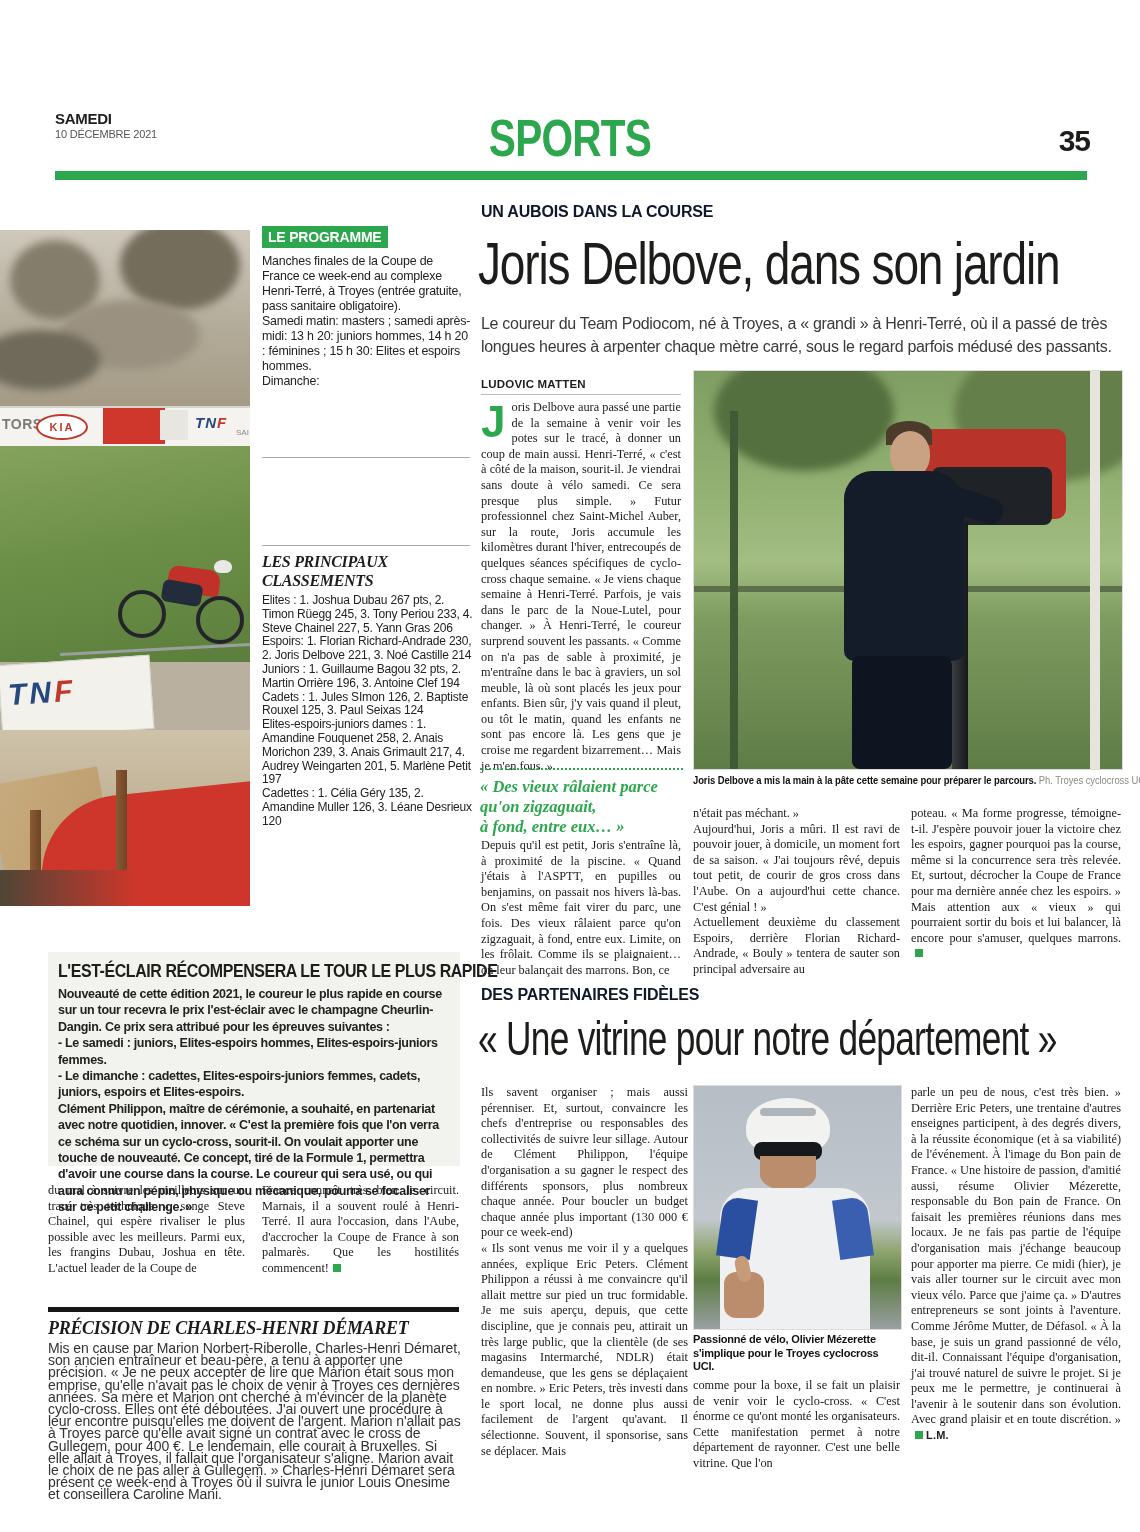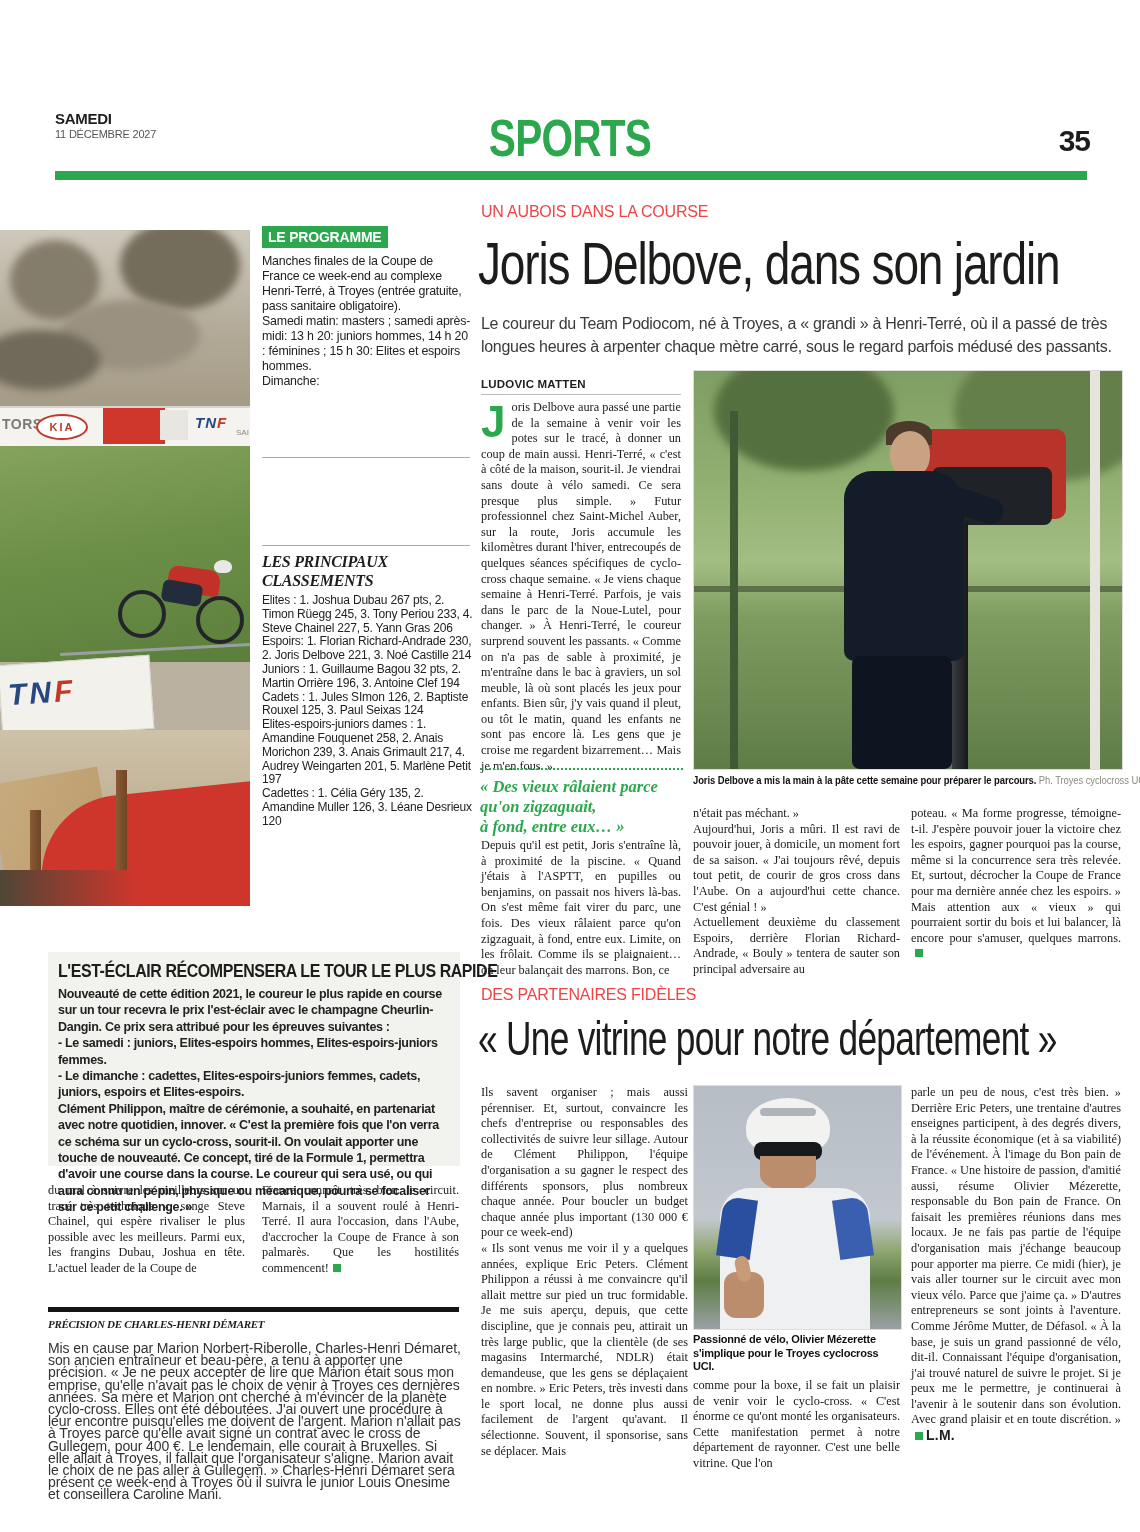--- a/index.html
+++ b/index.html
@@ -58,21 +58,21 @@
   .div1{left:262px;top:457px;width:208px;}
   .div2{left:262px;top:545px;width:208px;}
 
   
   .class-title{left:262px;top:552px;width:210px;font-family:"Liberation Serif",serif;font-weight:bold;
      font-style:italic;font-size:16px;line-height:19px;letter-spacing:-0.3px;}
   .class-body{left:262px;top:594px;width:212px;font-size:12px;line-height:13.8px;color:#222;}
   .class-body p{margin:0;}
 
   
-  .kicker{font-size:16px;font-weight:normal;color:#ef4444;letter-spacing:-0.2px;text-align:center;}
+  .kicker{font-size:16px;font-weight:bold;color:#0f172a;letter-spacing:-0.2px;text-align:center;}
   .kick1{left:481px;top:203px;}
   .h1-main{left:478px;top:230px;font-size:59px;font-weight:normal;color:#1c1c1a;letter-spacing:-1.5px;
      transform:scaleX(0.78);transform-origin:left top;white-space:nowrap;}
   .lede{left:481px;top:312px;width:642px;font-size:16px;line-height:23px;color:#3a3a38;letter-spacing:-0.3px;}
   .byline{left:481px;top:378px;font-size:11.5px;font-weight:bold;letter-spacing:0.2px;}
   .byrule{left:481px;top:394px;width:200px;height:1px;background:#bbb;}
   .bodytext{font-family:"Liberation Serif",serif;font-size:12.3px;line-height:15.6px;text-align:justify;color:#202020;}
   .bodytext p{margin:0;}
   .col1{left:481px;top:400px;width:200px;}
   .dropcap{float:left;font-family:"Liberation Sans",sans-serif;font-weight:bold;font-size:44px;line-height:40px;
@@ -109,21 +109,21 @@
   .fl-body{margin-top:4px;font-size:12.5px;font-weight:bold;line-height:16.4px;letter-spacing:-0.3px;color:#222;}
   .fl-body p{margin:0;}
 
   
   .cont-l{left:48px;top:1183px;width:197px;}
   .cont-r{left:262px;top:1183px;width:197px;}
 
   
   .blackrule{left:48px;top:1307px;width:411px;height:5px;background:#151515;}
   .prec-title{left:48px;top:1318px;font-family:"Liberation Serif",serif;font-weight:bold;font-style:italic;
-     font-size:11px;letter-spacing:-0.3px;}
+     font-size:18px;letter-spacing:-0.3px;}
   .prec-body{left:48px;top:1342px;width:414px;font-size:14px;line-height:12.2px;color:#333;letter-spacing:-0.1px;}
 
   
   .kick2{left:481px;top:986px;}
   .h1-part{left:478px;top:1010px;font-size:49px;font-weight:normal;color:#1c1c1a;letter-spacing:-1px;
      transform:scaleX(0.72);transform-origin:left top;white-space:nowrap;}
   .pcol1{left:481px;top:1085px;width:207px;}
   .pcol1 p{margin:0;}
   .pcol3{left:911px;top:1085px;width:210px;}
   .photo-oliv{left:693px;top:1085px;width:207px;height:243px;overflow:hidden;border:1px solid #ddd;
@@ -132,29 +132,29 @@
   .po-vents{position:absolute;left:66px;top:22px;width:56px;height:8px;background:#aeb4ba;border-radius:4px;}
   .po-glasses{position:absolute;left:60px;top:56px;width:68px;height:18px;background:#16181c;border-radius:8px;}
   .po-face{position:absolute;left:66px;top:70px;width:56px;height:34px;background:#bb8d6d;border-radius:0 0 45% 45%;}
   .po-body{position:absolute;left:26px;top:102px;width:150px;height:141px;background:#eef0f2;border-radius:30px 30px 0 0;}
   .po-accent{position:absolute;left:26px;top:112px;width:34px;height:60px;background:#2b4fa0;border-radius:16px 0 0 0;transform:rotate(8deg);}
   .po-accent2{position:absolute;left:142px;top:112px;width:34px;height:60px;background:#3b5fb0;border-radius:0 16px 0 0;transform:rotate(-8deg);}
   .po-thumb{position:absolute;left:30px;top:186px;width:40px;height:46px;background:#bb8d6d;border-radius:12px;}
   .po-thumb2{position:absolute;left:42px;top:170px;width:14px;height:26px;background:#c79a78;border-radius:7px;transform:rotate(-12deg);}
   .cap-oliv{left:693px;top:1333px;width:209px;font-weight:bold;font-size:11px;line-height:13.5px;color:#111;letter-spacing:-0.2px;}
   .pcol2{left:693px;top:1378px;width:207px;}
-  .signature{font-weight:bold;font-family:"Liberation Sans",sans-serif;font-size:14px;letter-spacing:0.2px;}
+  .signature{font-weight:bold;font-family:"Liberation Sans",sans-serif;font-size:11px;letter-spacing:0.2px;}
 </style>
 </head>
 <body>
 
 <div id="page">
 
   <div class="abs date-day">SAMEDI</div>
-  <div class="abs date-date">11 DÉCEMBRE 2027</div>
+  <div class="abs date-date">10 DÉCEMBRE 2021</div>
   <div class="abs sports-wrap">
     <span>SPORTS</span>
   </div>
   <div class="abs pagenum">35</div>
   <div class="abs green-bar"></div>
 
   <div class="abs photo-left">
     <div class="pl-trees"></div>
     <div class="blob" style="left:10px;top:10px;width:90px;height:80px;background:#857d6b;"></div>
     <div class="blob" style="left:120px;top:-10px;width:120px;height:90px;background:#746d5c;"></div>

